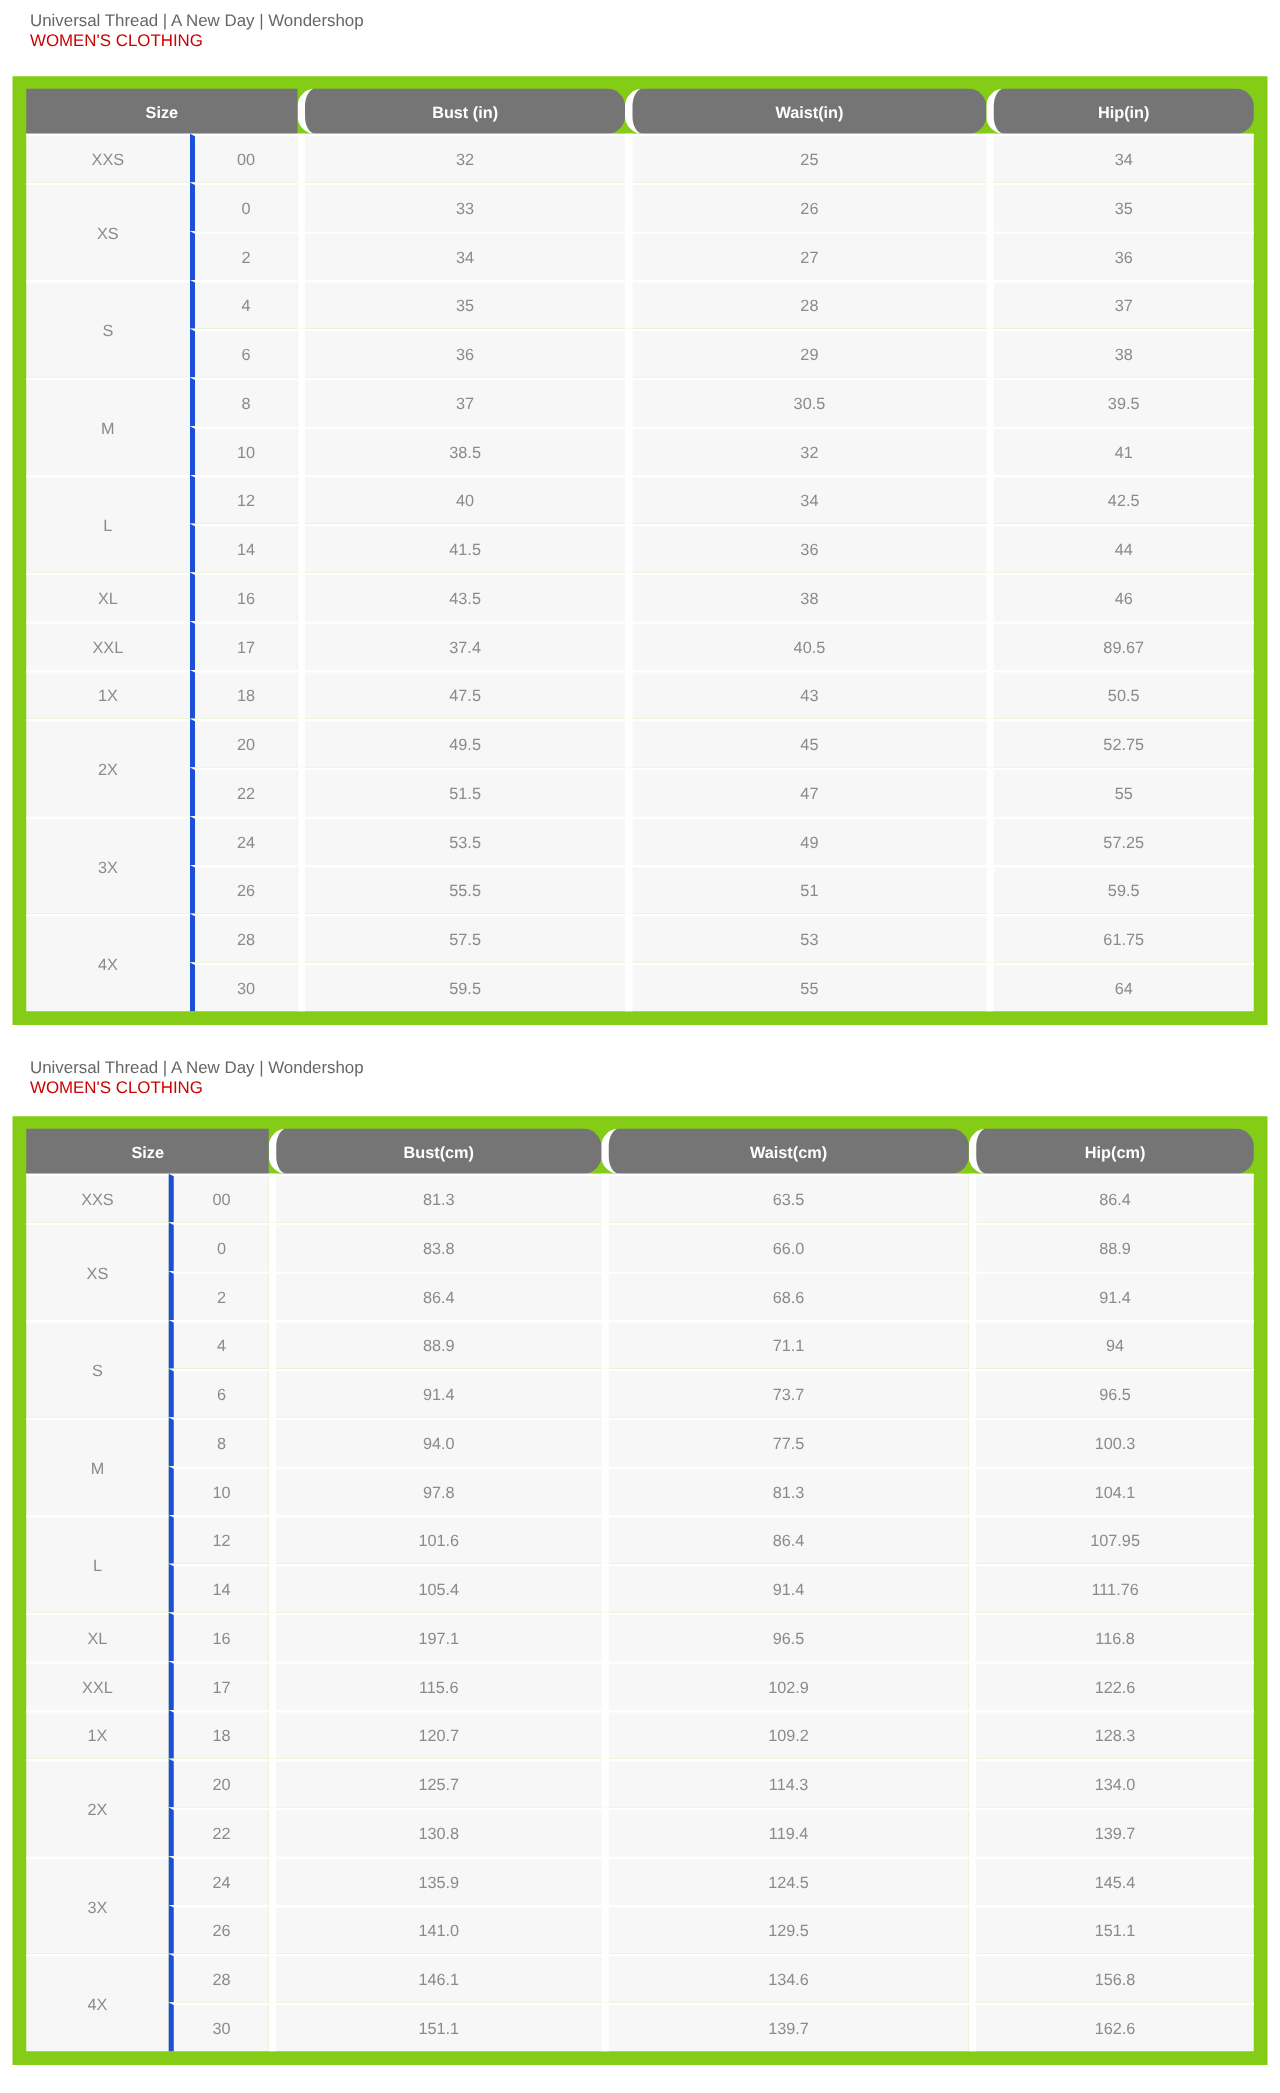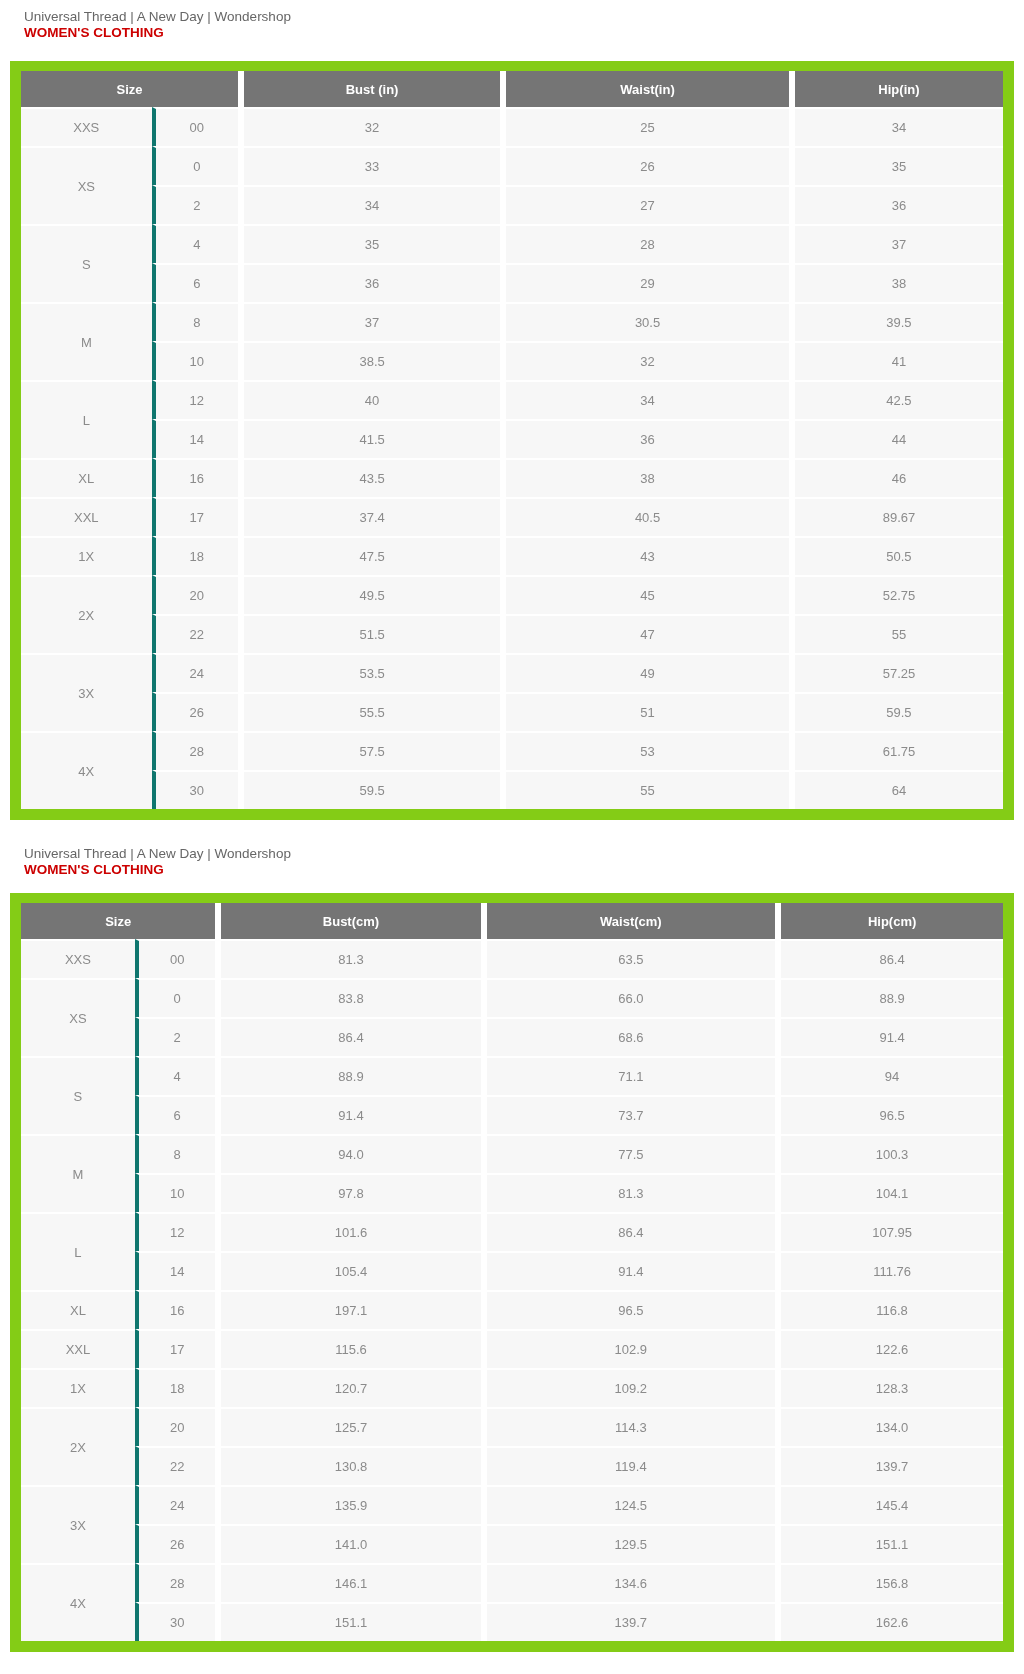--- a/index.html
+++ b/index.html
@@ -15,21 +15,21 @@
   .sec1 .intro { padding-top: 9px; margin-bottom: 21px; }
   .sec2 .intro { padding-top: 26px; margin-bottom: 16px; }
   .brand-line {
     color: #666666;
     font-size: 13.5px;
     line-height: 16px;
   }
   .section-title {
     color: #cc0000;
     font-size: 13.5px;
-    font-weight: bold;
+    font-weight: normal;
     line-height: 15px;
   }
   .panel {
     background: #84cc16;
     margin: 0 10px;
     padding: 10px 11px 11px 11px;
   }
   table.size-table {
     width: 100%;
     border-collapse: separate;
@@ -39,32 +39,32 @@
   table.size-table th {
     background: #757575;
     color: #ffffff;
     font-size: 13px;
     font-weight: bold;
     height: 36px;
     text-align: center;
     vertical-align: middle;
     padding: 0;
   }
-  table.size-table th + th { border-left: 6px solid #ffffff; }
+  table.size-table th + th { border-left: 6px solid #ffffff; border-radius: 14px; }
   table.size-table td {
     background: #f7f7f7;
     border-top: 2px solid #ffffff;
     color: #8b8b8b;
     font-size: 13px;
     height: 37px;
     text-align: center;
     vertical-align: middle;
     padding: 0;
   }
-  table.size-table td.size-num  { border-left: 4px solid #0f766e; }
+  table.size-table td.size-num  { border-left: 4px solid #1d4ed8; }
   table.size-table td.meas      { border-left: 6px solid #ffffff; }
   
   .t1 col.c-letter { width: 13.3%; }
   .t1 col.c-num    { width: 8.8%;  }
   .t1 col.c-bust   { width: 26.7%; }
   .t1 col.c-waist  { width: 29.4%; }
   .t1 col.c-hip    { width: 21.8%; }
   
   .t2 col.c-letter { width: 11.6%; }
   .t2 col.c-num    { width: 8.2%;  }

